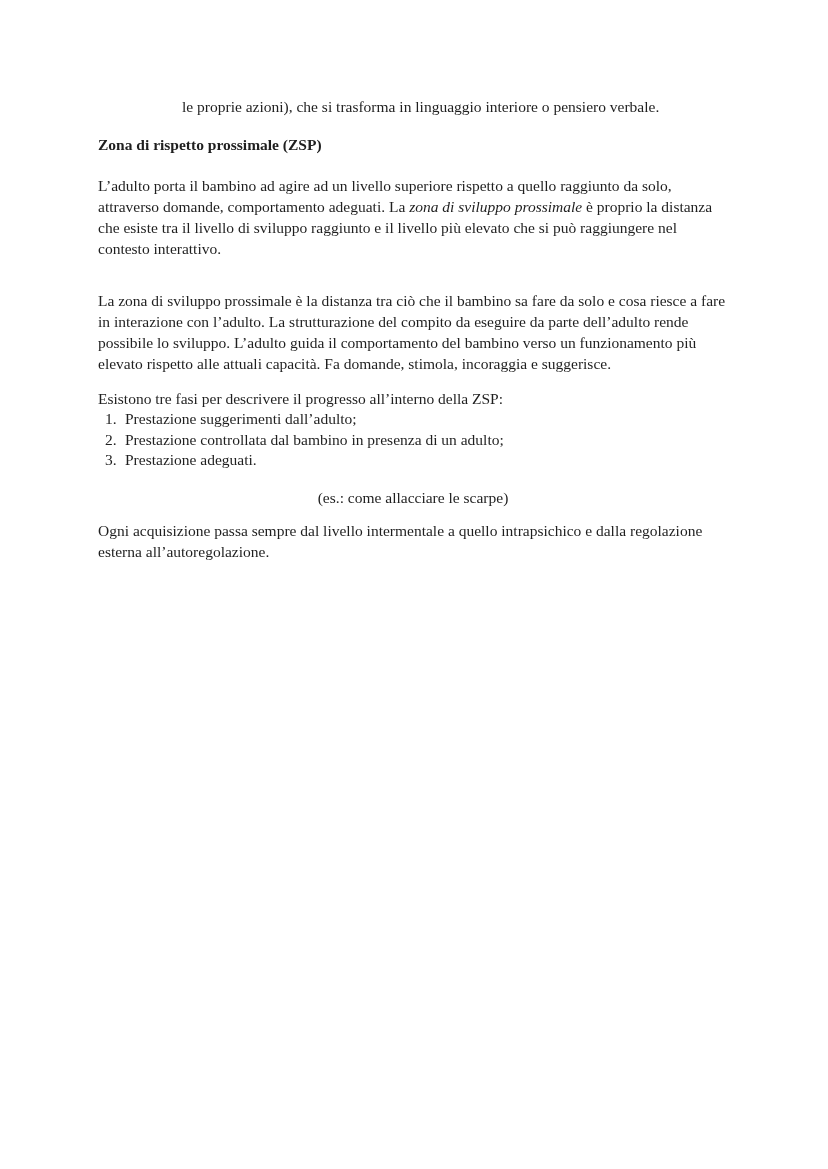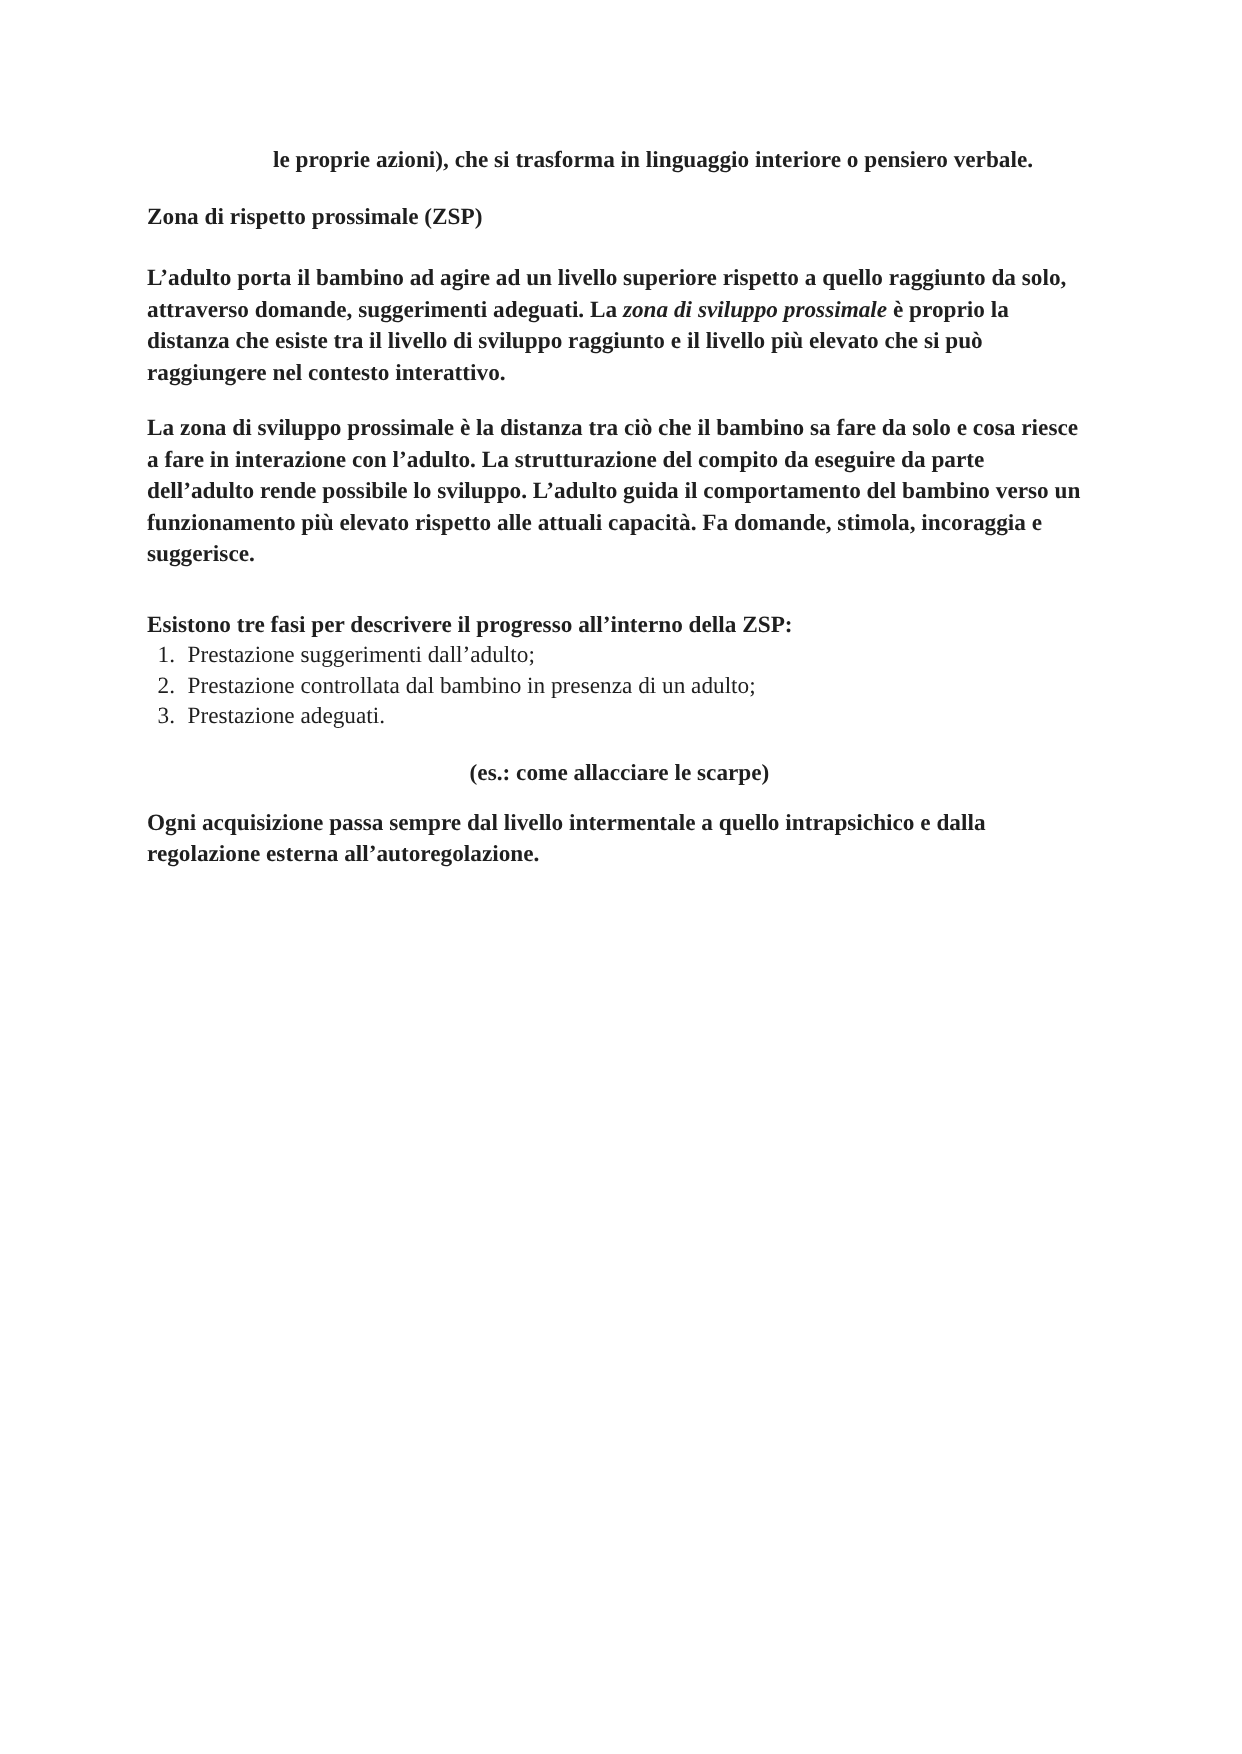--- a/index.html
+++ b/index.html
@@ -14,31 +14,31 @@
     background: #ffffff;
     overflow: hidden;
     font-family: "Liberation Serif", "DejaVu Serif", serif;
     font-size: 15.5px;
     line-height: 21px;
     color: #1f1f1f;
   }
   .content {
     padding: 96px 100px 0 98px;
   }
-  p { margin: 0; font-weight: bold; }
+  p { margin: 0; }
   .continuation {
     margin-left: 84px;
   }
   .heading {
     margin-top: 17px;
     font-weight: bold;
   }
   .para-1 { margin-top: 20px; }
-  .para-2 { margin-top: 16px; }
-  .list-intro { margin-top: 26px; }
+  .para-2 { margin-top: 31px; }
+  .list-intro { margin-top: 14px; }
   ol.phases {
     margin: 0;
     padding: 0;
     list-style: none;
   }
   ol.phases li {
     display: flex;
     padding-left: 7px;
     line-height: 20.5px;
   }
@@ -53,21 +53,21 @@
 </head>
 <body>
 
 <div class="page" style="background: rgb(255, 255, 255); color: rgb(31, 31, 31);">
   <div class="content">
 
     <p class="continuation">le proprie azioni), che si trasforma in linguaggio interiore o pensiero verbale.</p>
 
     <p class="heading">Zona di rispetto prossimale (ZSP)</p>
 
-    <p class="para-1"><span>L’adulto porta il bambino ad agire ad un livello superiore rispetto a quello raggiunto da solo, attraverso domande, suggerimenti adeguati. La </span><em>zona di sviluppo prossimale</em><span> è proprio la distanza che esiste tra il livello di sviluppo raggiunto e il livello più elevato che si può raggiungere nel contesto interattivo.</span></p>
+    <p class="para-1"><span>L’adulto porta il bambino ad agire ad un livello superiore rispetto a quello raggiunto da solo, attraverso domande, comportamento adeguati. La </span><em>zona di sviluppo prossimale</em><span> è proprio la distanza che esiste tra il livello di sviluppo raggiunto e il livello più elevato che si può raggiungere nel contesto interattivo.</span></p>
 
     <p class="para-2">La zona di sviluppo prossimale è la distanza tra ciò che il bambino sa fare da solo e cosa riesce a fare in interazione con l’adulto. La strutturazione del compito da eseguire da parte dell’adulto rende possibile lo sviluppo. L’adulto guida il comportamento del bambino verso un funzionamento più elevato rispetto alle attuali capacità. Fa domande, stimola, incoraggia e suggerisce.</p>
 
     <p class="list-intro">Esistono tre fasi per descrivere il progresso all’interno della ZSP:</p>
 
     <ol class="phases">
       <li>
           <span class="num">1.</span>
           <span class="li-text">Prestazione suggerimenti dall’adulto;</span>
         </li>

